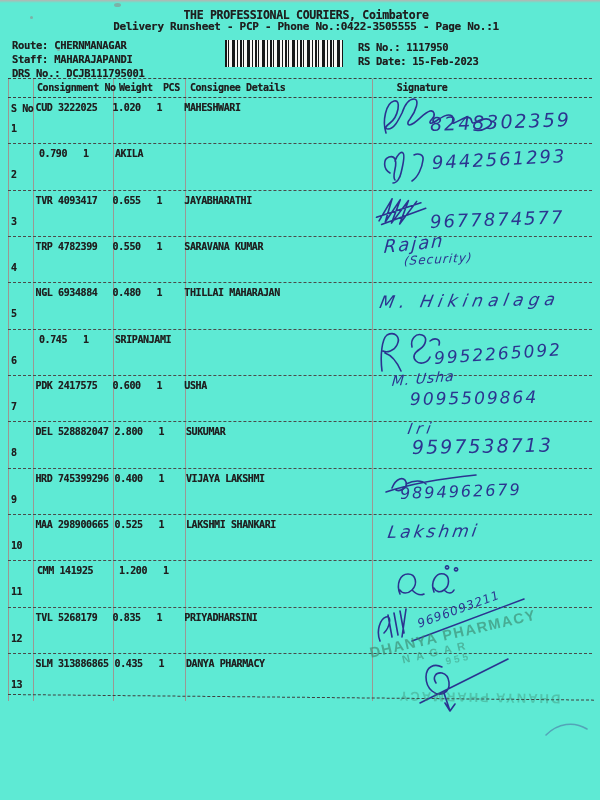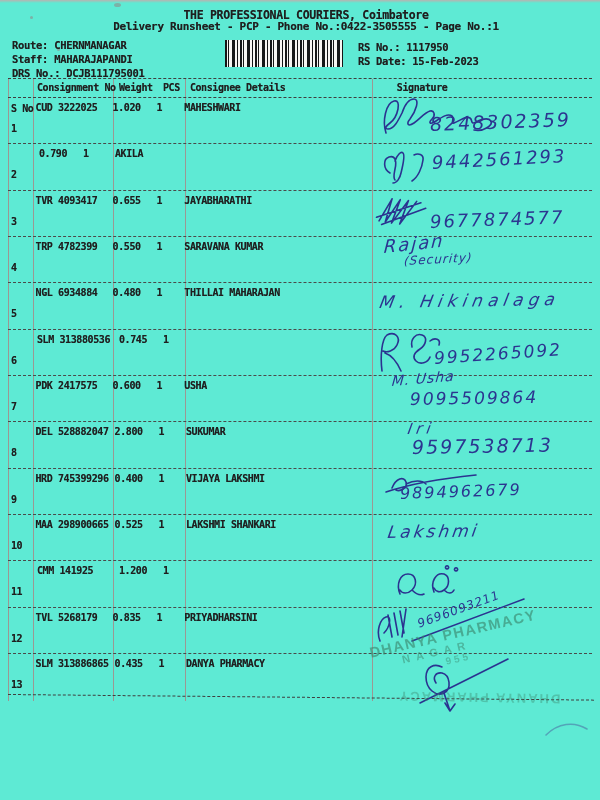--- a/index.html
+++ b/index.html
@@ -143,25 +143,25 @@
     <div class="c c-con">NGL 6934884</div>
     <div class="c c-wp">
       <span class="w">0.480</span>
       <span>1</span>
     </div>
     <div class="c c-name">THILLAI MAHARAJAN</div>
     <div class="c c-sig"></div>
   </div>
         <div class="row">
     <div class="c c-sno">6</div>
-    <div class="c c-con">SLM 313880536</div>
     <div class="c c-wp">
       <span class="w">0.745</span>
       <span>1</span>
     </div>
+    <div class="c c-name">SRIPANJAMI</div>
     <div class="c c-sig"></div>
   </div>
         <div class="row">
     <div class="c c-sno">7</div>
     <div class="c c-con">PDK 2417575</div>
     <div class="c c-wp">
       <span class="w">0.600</span>
       <span>1</span>
     </div>
     <div class="c c-name">USHA</div>

